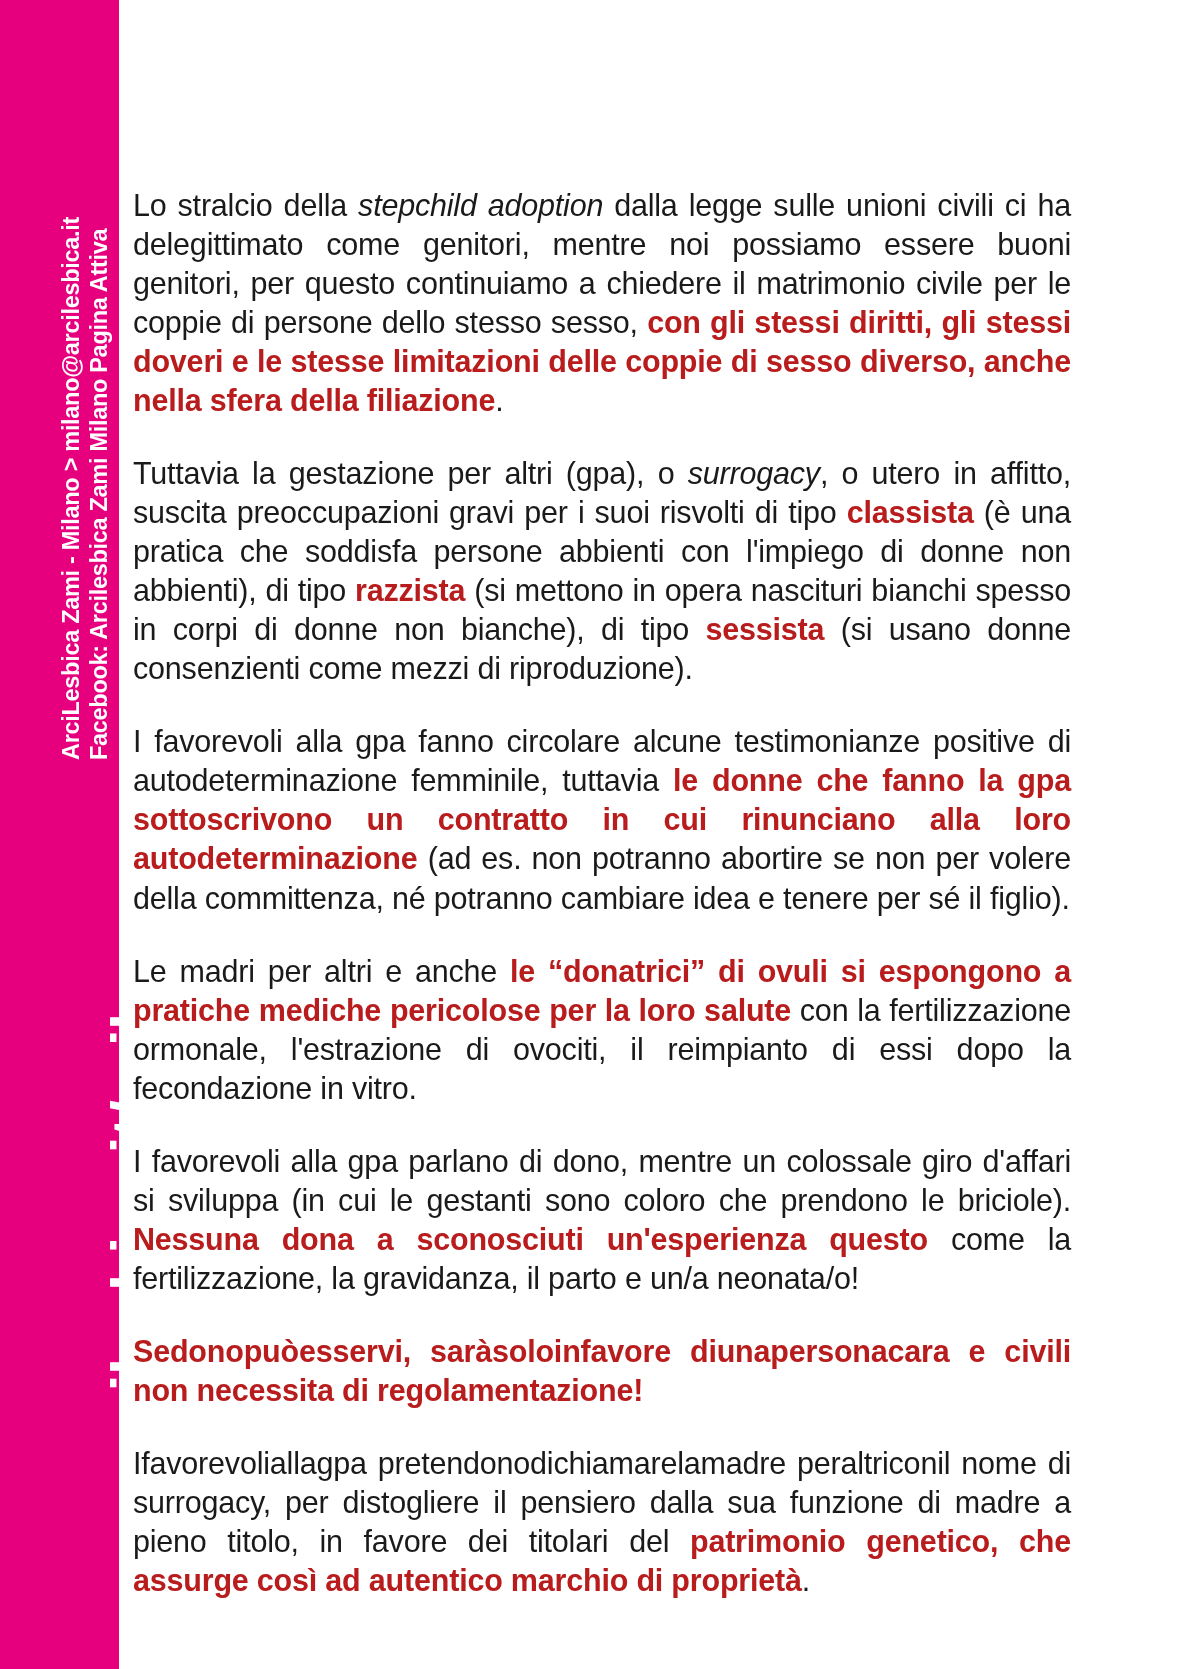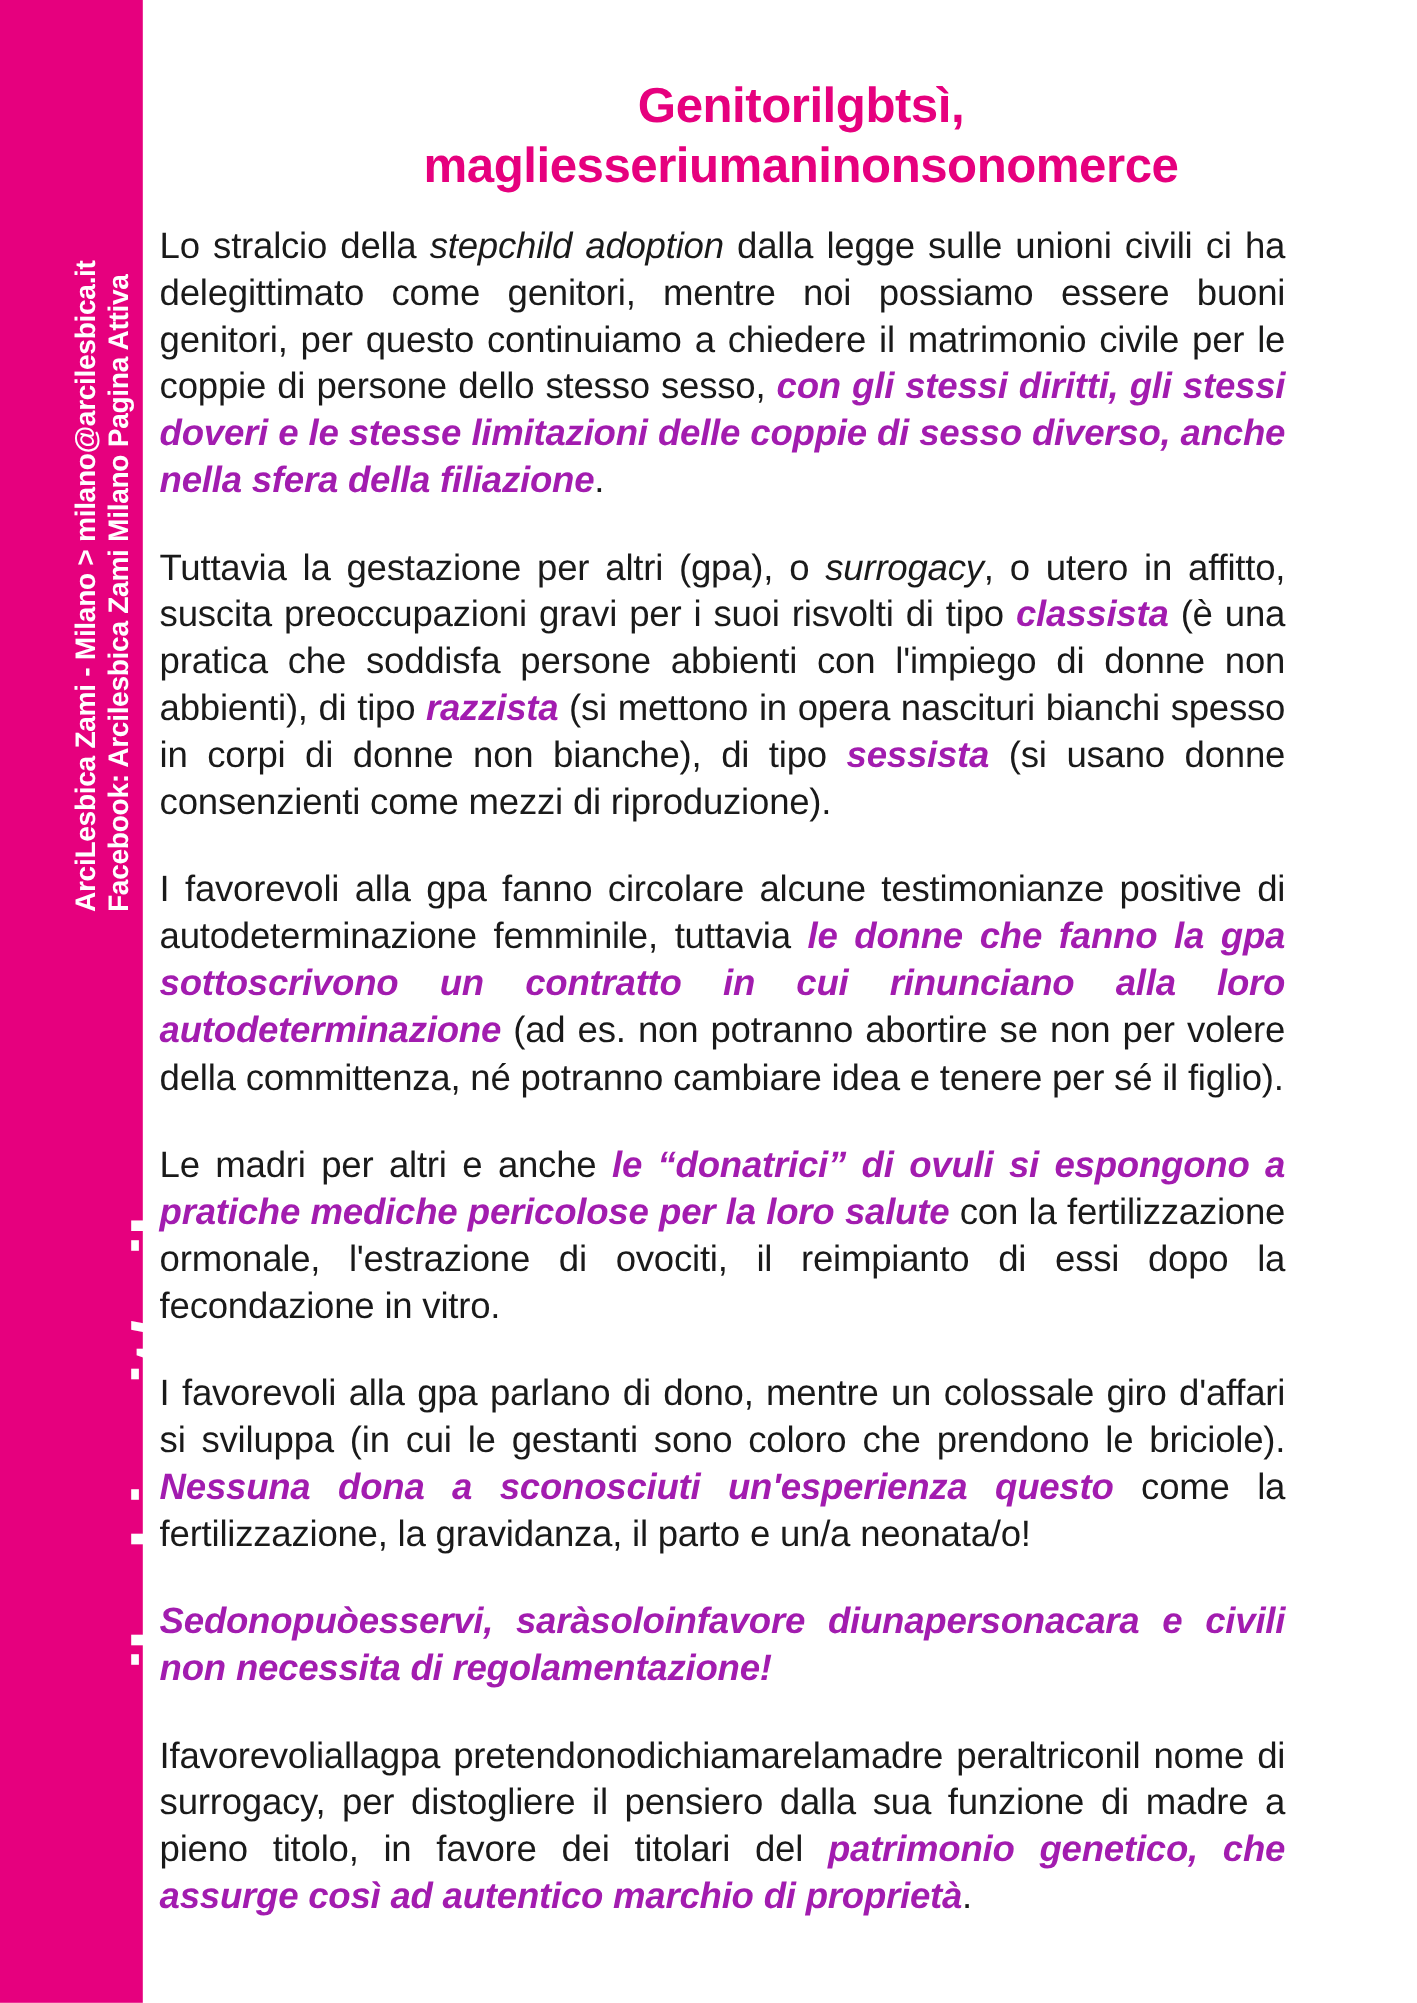--- a/index.html
+++ b/index.html
@@ -109,23 +109,22 @@
     font-size: 30.5px;
     line-height: 1.28;
     color: #1a1a1a;
     text-align: justify;
     letter-spacing: -0.2px;
     text-justify: inter-word;
   }
   .para:last-child { margin-bottom: 0; }
 
   .em {
-    color: #a21caf;
+    color: #b91c1c;
     font-weight: bold;
-    font-style: italic;
   }
   .it {
     font-style: italic;
   }
 </style>
 </head>
 <body>
 
 <div class="page">
 
@@ -133,24 +132,20 @@
 
     <div class="sidebar-small-wrap">
       <div class="sidebar-small sidebar-small-l1">ArciLesbica Zami - Milano &gt; milano@arcilesbica.it</div>
       <div class="sidebar-small sidebar-small-l2">Facebook: Arcilesbica Zami Milano Pagina Attiva</div>
     </div>
 
     <div class="sidebar-url" style="top: 1640px;">www.arcilesbica.it/milano</div>
   </div>
 
 
-  <h1 class="title">
-    <span class="title-l1">Genitorilgbtsì,</span>
-    <span class="title-l2">magliesseriumaninonsonomerce</span>
-  </h1>
 
   <div class="content" id="article-body">
       <p class="para"><span>Lo stralcio della </span><span class="it">stepchild adoption</span><span> dalla legge sulle unioni civili ci ha delegittimato come genitori, mentre noi possiamo essere buoni genitori, per questo continuiamo a chiedere il matrimonio civile per le coppie di persone dello stesso sesso, </span><span class="em">con gli stessi diritti, gli stessi doveri e le stesse limitazioni delle coppie di sesso diverso, anche nella sfera della filiazione</span><span>.</span></p>
       <p class="para"><span>Tuttavia la gestazione per altri (gpa), o </span><span class="it">surrogacy</span><span>, o utero in affitto, suscita preoccupazioni gravi per i suoi risvolti di tipo </span><span class="em">classista</span><span> (è una pratica che soddisfa persone abbienti con l'impiego di donne non abbienti), di tipo </span><span class="em">razzista</span><span> (si mettono in opera nascituri bianchi spesso in corpi di donne non bianche), di tipo </span><span class="em">sessista</span><span> (si usano donne consenzienti come mezzi di riproduzione).</span></p>
       <p class="para"><span>I favorevoli alla gpa fanno circolare alcune testimonianze positive di autodeterminazione femminile, tuttavia </span><span class="em">le donne che fanno la gpa sottoscrivono un contratto in cui rinunciano alla loro autodeterminazione</span><span> (ad es. non potranno abortire se non per volere della committenza, né  potranno cambiare idea e tenere per sé il figlio).</span></p>
       <p class="para"><span>Le madri per altri e anche </span><span class="em">le “donatrici” di ovuli si espongono a pratiche mediche pericolose per la loro salute</span><span> con la fertilizzazione ormonale, l'estrazione di ovociti, il reimpianto di essi dopo la fecondazione in vitro.</span></p>
       <p class="para"><span>I favorevoli alla gpa parlano di dono, mentre un colossale giro d'affari si sviluppa (in cui le gestanti sono coloro che prendono le briciole). </span><span class="em">Nessuna dona a sconosciuti un'esperienza questo</span><span> come la fertilizzazione, la gravidanza, il parto e un/a neonata/o!</span></p>
       <p class="para"><span class="em">Sedonopuòesservi, saràsoloinfavore diunapersonacara e civili non necessita di regolamentazione!</span></p>
       <p class="para"><span>Ifavorevoliallagpa pretendonodichiamarelamadre peraltriconil nome di surrogacy, per distogliere il pensiero dalla sua funzione di madre a pieno titolo, in favore dei titolari del </span><span class="em">patrimonio genetico, che assurge così ad autentico marchio di proprietà</span><span>.</span></p>
     </div>

